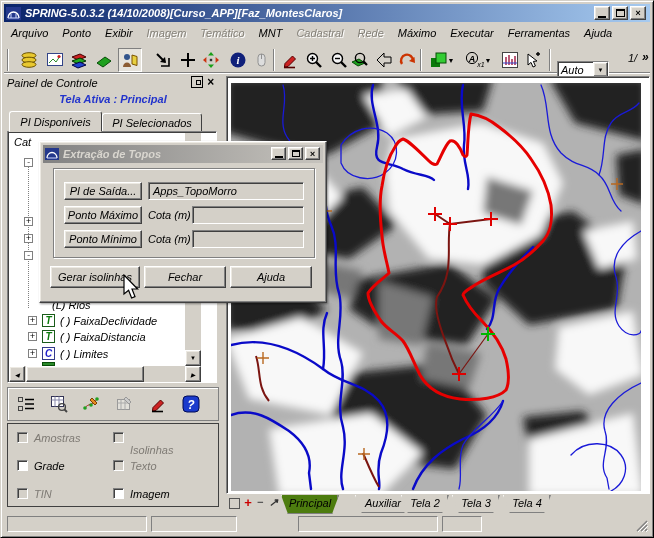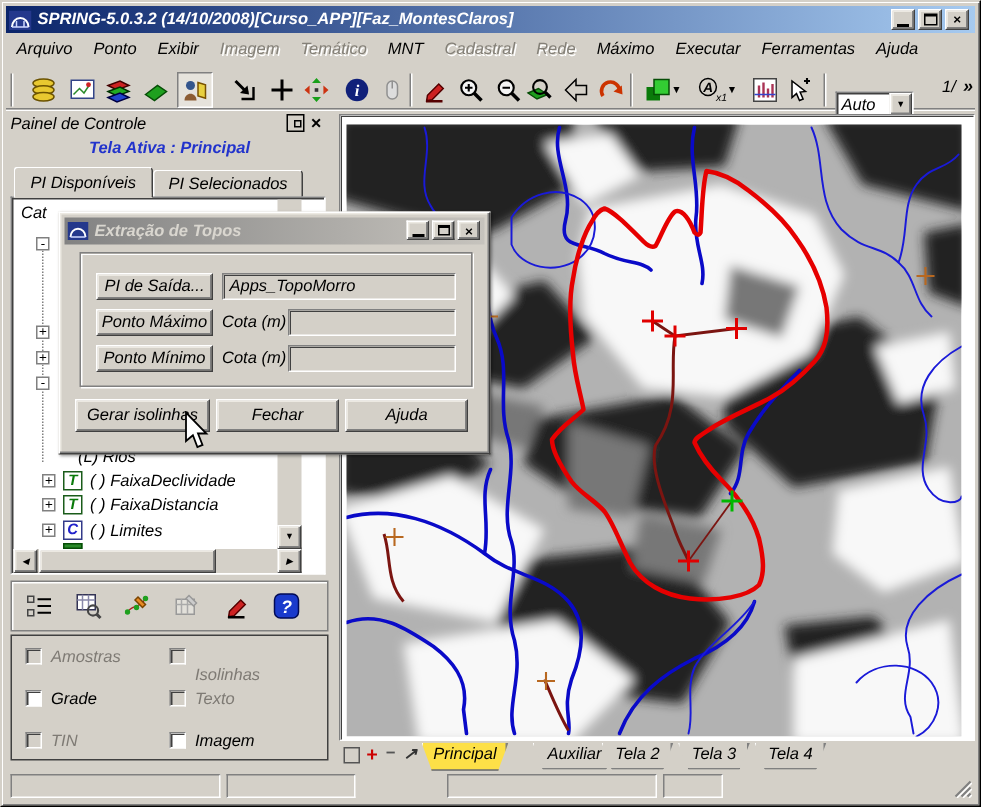--- a/index.html
+++ b/index.html
@@ -40,21 +40,21 @@
   .irbtn { width:26px; height:24px; top:391px; display:flex; align-items:center; justify-content:center; }
   .ckgroup { left:6px; top:422px; width:212px; height:84px; border:1px solid #404040; background:#d4d0c8; }
   .ck { width:11px; height:11px; background:#fff; border:1px solid; border-color:#808080 #fff #fff #808080; box-shadow:inset 1px 1px 0 #404040; }
   .ck.dis { background:#d4d0c8; }
   .cklab { position:absolute; }
   .cklab.dis { color:#7e7a74; }
   
   .mapview { left:225px; top:75px; width:424px; height:418px; background:#fff; border:1px solid; border-color:#808080 #fff #fff #808080; box-shadow:inset 1px 1px 0 #404040; }
   
   .btab { top:494px; height:18px; background:#d4d0c8; clip-path:polygon(0 0,100% 0,calc(100% - 7px) 100%,7px 100%); box-shadow:inset 1px 0 0 #fff, inset -2px -1px 0 #808080, inset 0 -1px 0 #404040; display:flex; align-items:flex-start; justify-content:center; padding-top:2px; }
-  .btab.active { background:#fde047; height:19px; z-index:3; }
+  .btab.active { background:#4d7c0f; height:19px; z-index:3; }
   .statusseg { top:515px; height:16px; background:#d4d0c8; border:1px solid; border-color:#808080 #fff #fff #808080; padding:1px 4px; }
   
   .dlg { left:38px; top:140px; width:288px; height:162px; background:#d4d0c8; border:1px solid; border-color:#fff #404040 #404040 #fff; box-shadow: inset -1px -1px 0 #808080, inset 1px 1px 0 #ece9e2, 1px 1px 2px rgba(0,0,0,.4); z-index:50; }
   .dlg-title { left:3px; top:3px; width:280px; height:18px; background:linear-gradient(90deg,#828282,#c6c3bd); display:flex; align-items:center; padding-left:2px; }
   .dlg-title .t { color:#d9d6cf; font-weight:bold; margin-left:4px; }
   .groupbox { left:13px; top:26px; width:262px; height:90px; border:1px solid #808080; box-shadow:inset 1px 1px 0 #fff, 1px 1px 0 #fff; }
   .dbtn { height:18px; font-size:11px; }
   .dfield { background:#d4d0c8; border:1px solid; border-color:#808080 #fff #fff #808080; box-shadow:inset 1px 1px 0 #404040; padding:2px 4px; }
   .bigbtn { height:22px; }
   #cursor { z-index:100; }

